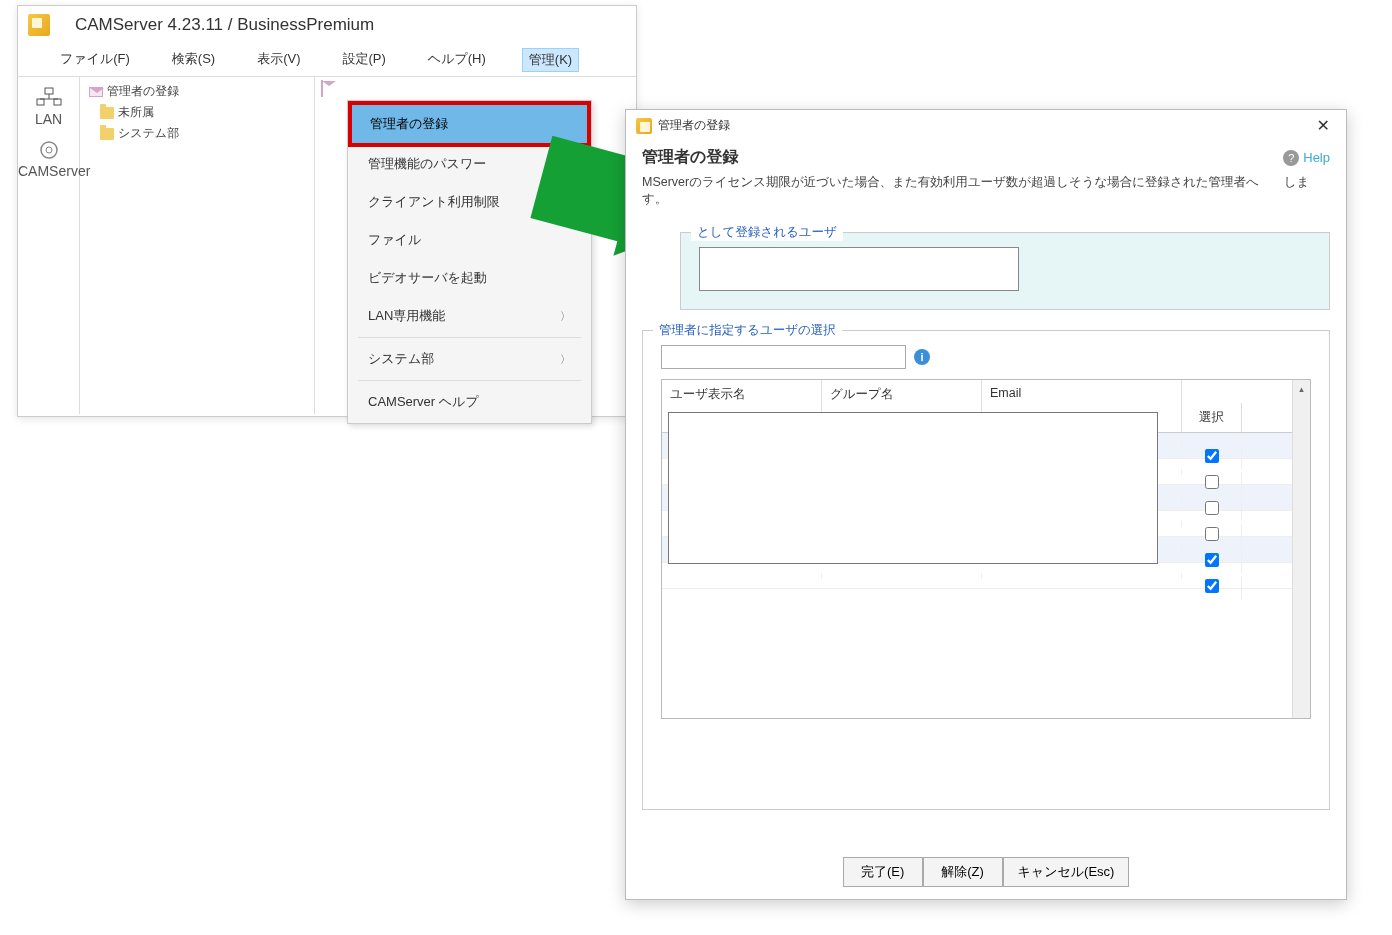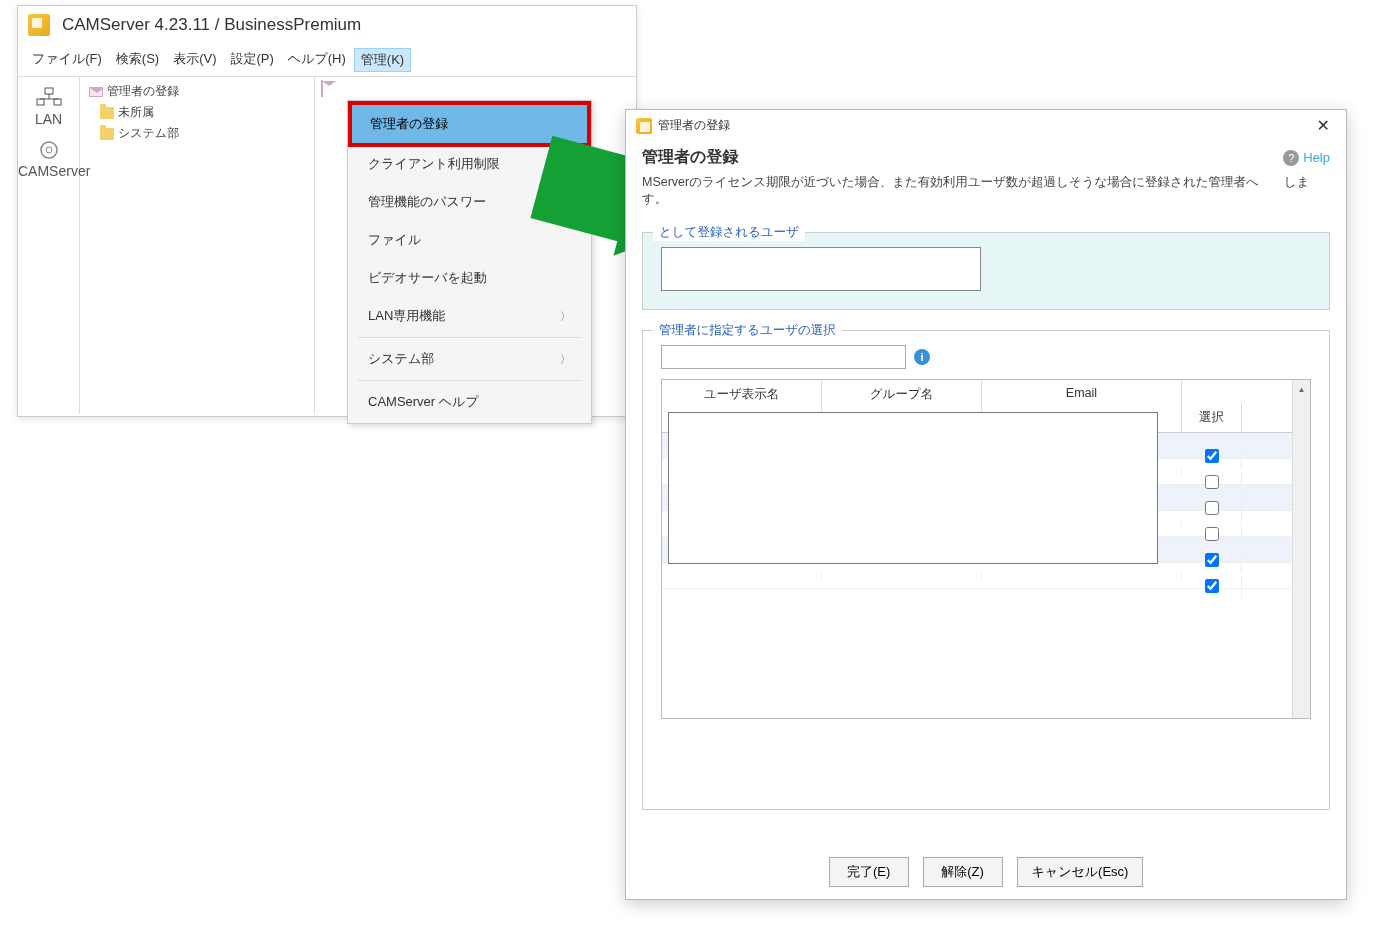--- a/index.html
+++ b/index.html
@@ -22,21 +22,21 @@
   height: 412px;
   background: #fff;
   border: 1px solid #ccc;
   box-shadow: 0 2px 8px rgba(0,0,0,0.1);
 }
 .titlebar {
   display: flex;
   align-items: center;
   padding: 8px 10px;
   font-size: 17px;
-  gap: 12px;
+  gap: 25px;
 }
 .app-icon {
   width: 22px;
   height: 22px;
   background: linear-gradient(135deg, #f5c842, #e8a820);
   border-radius: 2px;
   position: relative;
 }
 .app-icon::after {
   content: "";
@@ -48,20 +48,21 @@
 }
 .menubar {
   display: flex;
   padding: 4px 8px;
   font-size: 13px;
   gap: 2px;
 }
 .menu-item {
   padding: 2px 6px;
   cursor: default;
+  margin-left: 28px;
 }
 .menu-item.active {
   background: #cce8ff;
   border: 1px solid #99d1ff;
 }
 .main-content {
   display: flex;
   border-top: 1px solid #ddd;
   height: calc(100% - 72px);
 }
@@ -225,20 +226,21 @@
   color: #444;
 }
 .fieldset {
   border: 1px solid #ccc;
   margin: 10px 0 20px;
   padding: 14px 18px 18px;
   position: relative;
 }
 .fieldset.hl {
   background: #e6f5f5;
+  margin-left: 38px;
 }
 .fieldset-legend {
   position: absolute;
   top: -9px;
   left: 10px;
   background: #fff;
   padding: 0 6px;
   font-size: 12.5px;
   color: #2860c0;
 }
@@ -285,21 +287,20 @@
   flex: 1;
   font-size: 12.5px;
 }
 .ut-head {
   display: flex;
   border-bottom: 1px solid #ccc;
 }
 .ut-head > div {
   padding: 6px 8px;
   border-right: 1px solid #ddd;
-  text-align: center;
 }
 .ut-row {
   display: flex;
   border-bottom: 1px solid #eee;
   height: 26px;
   align-items: center;
 }
 .ut-row.alt { background: #eef2fa; }
 .ut-row > div {
   padding: 3px 8px;
@@ -330,21 +331,21 @@
   justify-content: center;
   font-size: 9px;
   color: #666;
 }
 .dialog-footer {
   position: absolute;
   bottom: 12px;
   left: 0; right: 0;
   display: flex;
   justify-content: center;
-  gap: 14px;
+  gap: 0;
 }
 .dlg-btn {
   min-width: 80px;
   padding: 5px 14px;
   background: #f4f4f4;
   border: 1px solid #aaa;
   font-size: 13px;
   cursor: default;
 }
 input[type=checkbox] {
@@ -405,24 +406,24 @@
       <span class="mail-icon-sm"></span>
     </div>
   </div>
 </div>
 
 <div class="dropdown">
   <div class="dropdown-item highlighted">
     <span>管理者の登録</span>
   </div>
   <div class="dropdown-item">
+    <span>管理機能のパスワー</span>
+  </div>
+  <div class="dropdown-item">
     <span>クライアント利用制限</span>
-  </div>
-  <div class="dropdown-item">
-    <span>管理機能のパスワー</span>
   </div>
   <div class="dropdown-item">
     <span>ファイル</span>
   </div>
   <div class="dropdown-item">
     <span>ビデオサーバを起動</span>
   </div>
   <div class="dropdown-item">
     <span>LAN専用機能</span>
     <span class="chevron">〉</span>

